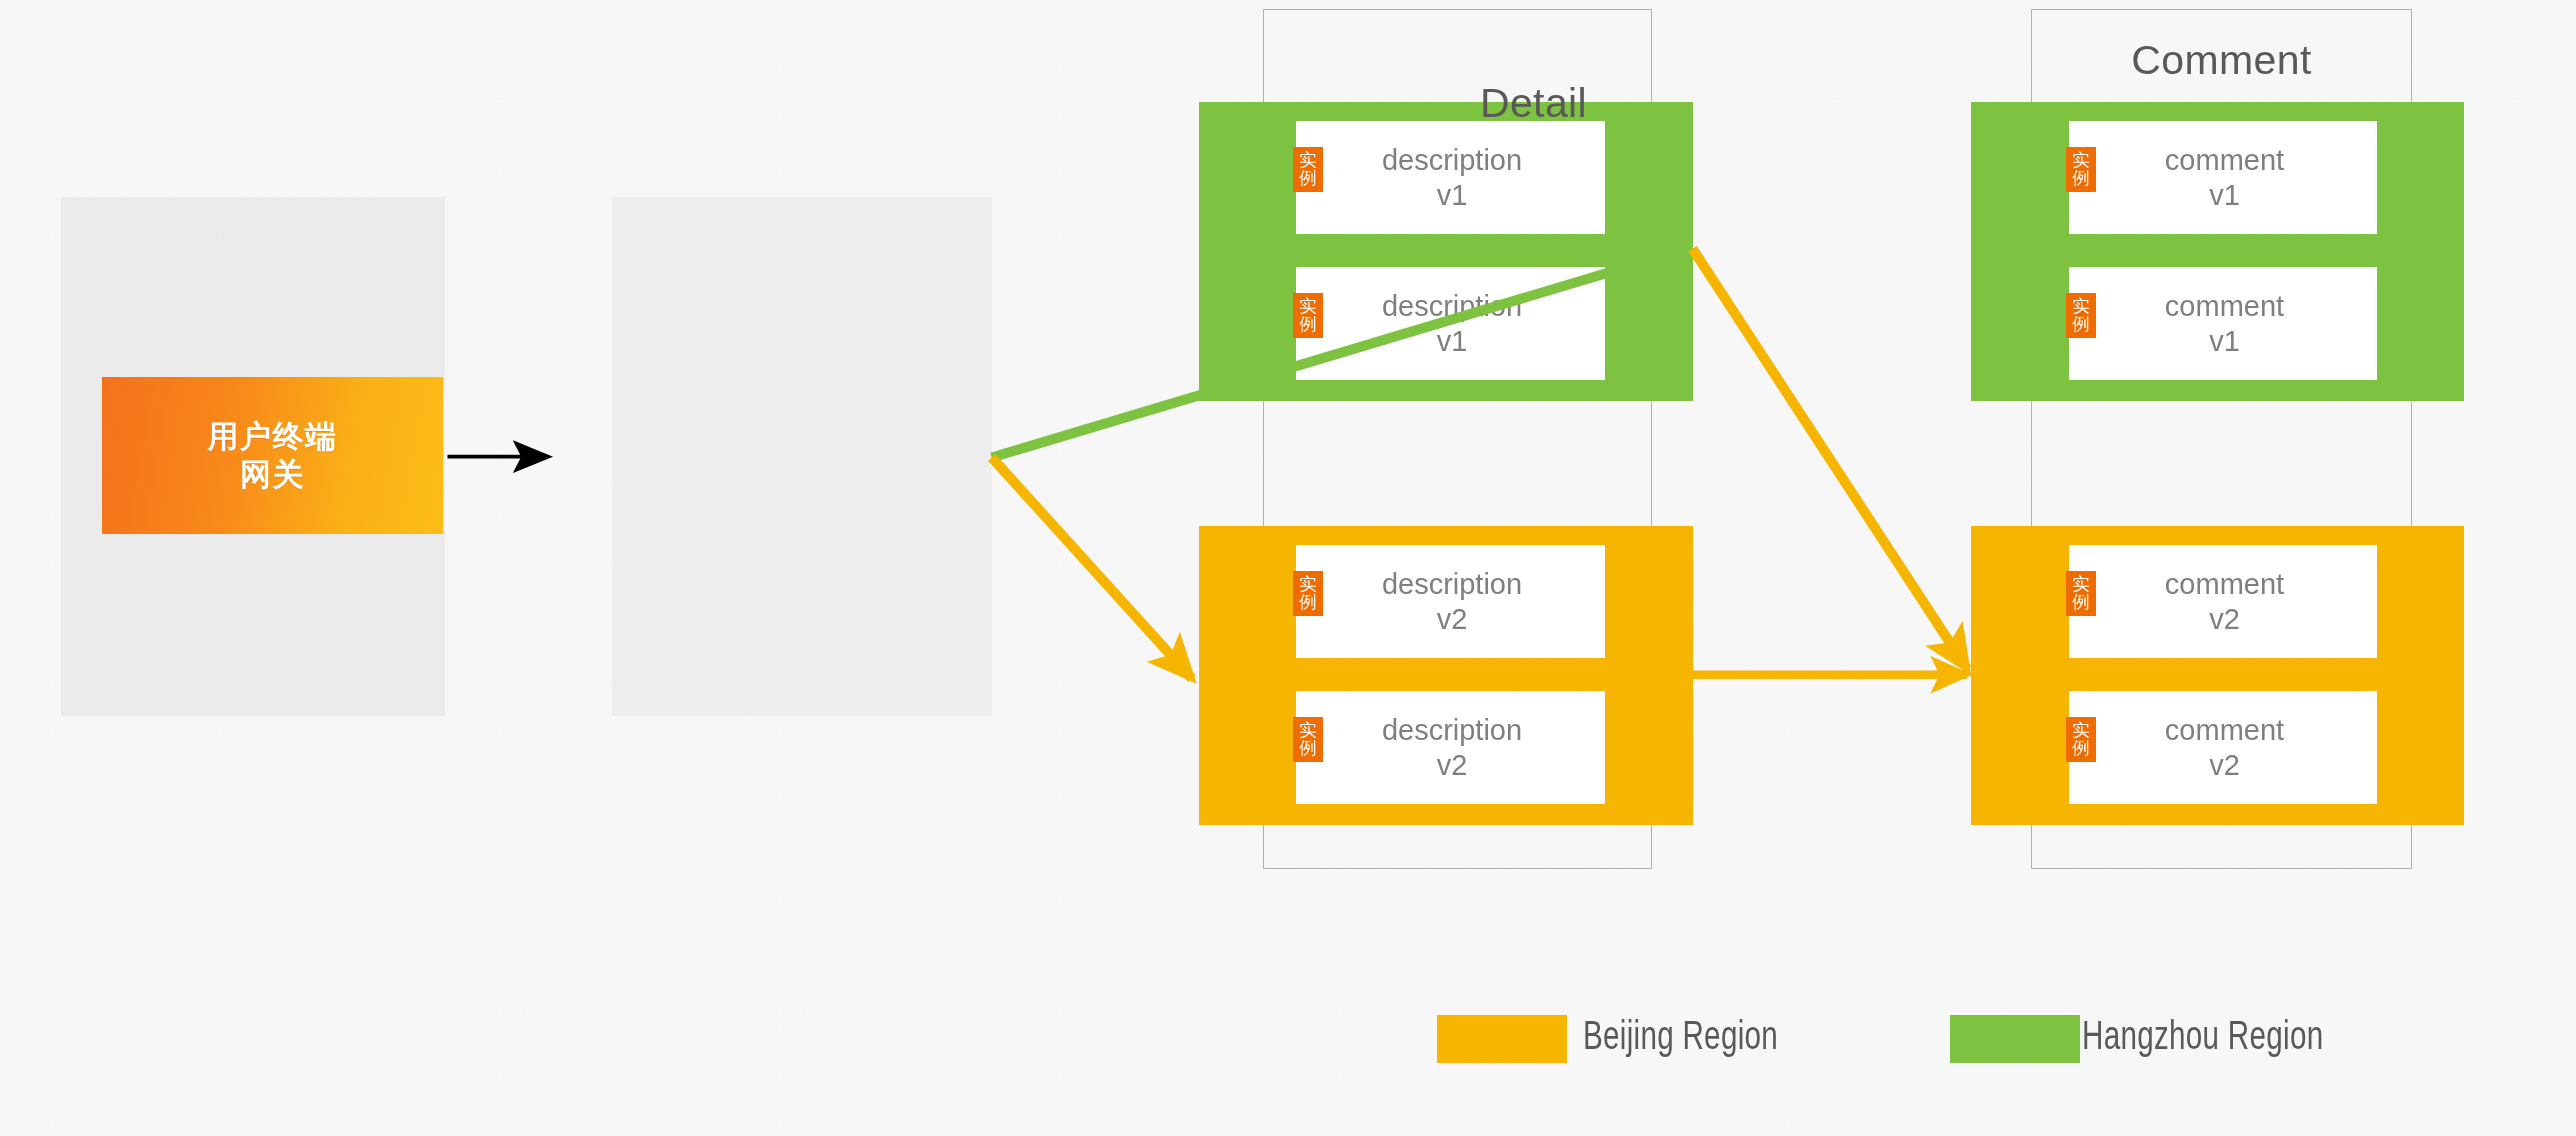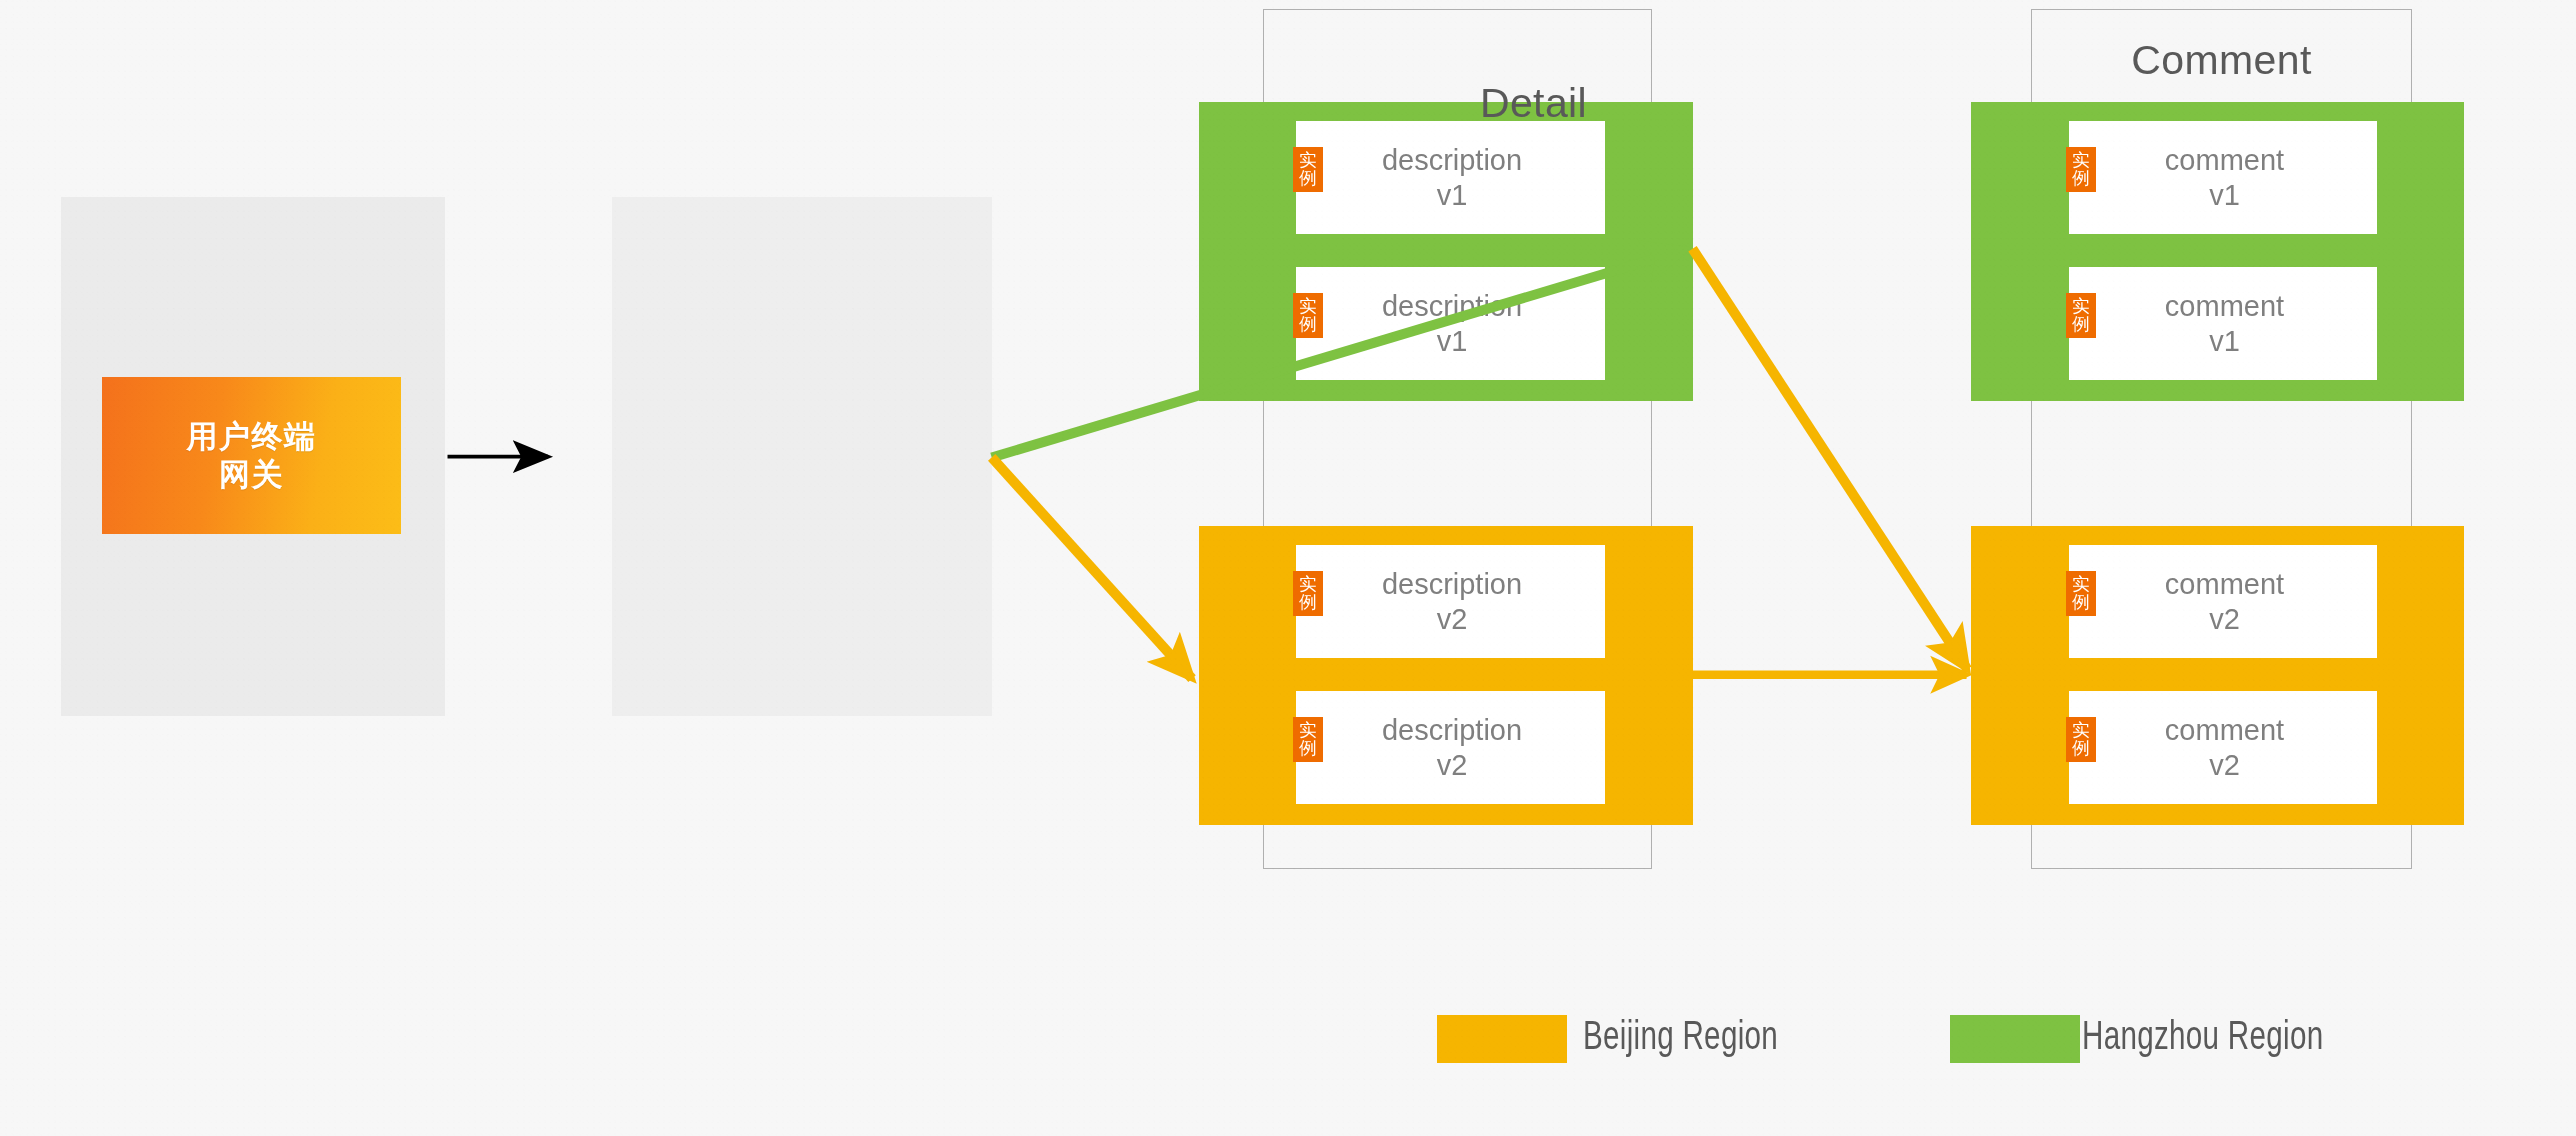--- a/index.html
+++ b/index.html
@@ -142,21 +142,21 @@
     letter-spacing: 0.4px;
   }
 </style>
 </head>
 <body>
 
 <div id="canvas">
 
   <div class="abs zone-box" style="left:61px; top:197px; width:384px; height:519px;"></div>
 
-  <div class="abs gateway-tile" style="left:102px; top:377px; width:299px; height:157px; z-index:20;">
+  <div class="abs gateway-tile" style="left:102px; top:377px; width:341px; height:157px; z-index:20;">
     <div>用户终端</div>
     <div>网关</div>
   </div>
 
   <div class="abs zone-box frontend-zone" style="left:612px; top:197px; width:380px; height:519px;"></div>
 
 
   <div class="abs svc-frame" style="left:1263px; top:9.2px; width:389px; height:860px; z-index:5;"></div>
   <div class="svc-title" style="left:1339px; top:37px; width:389px; z-index:30;margin-top:43px;">Detail</div>
 

